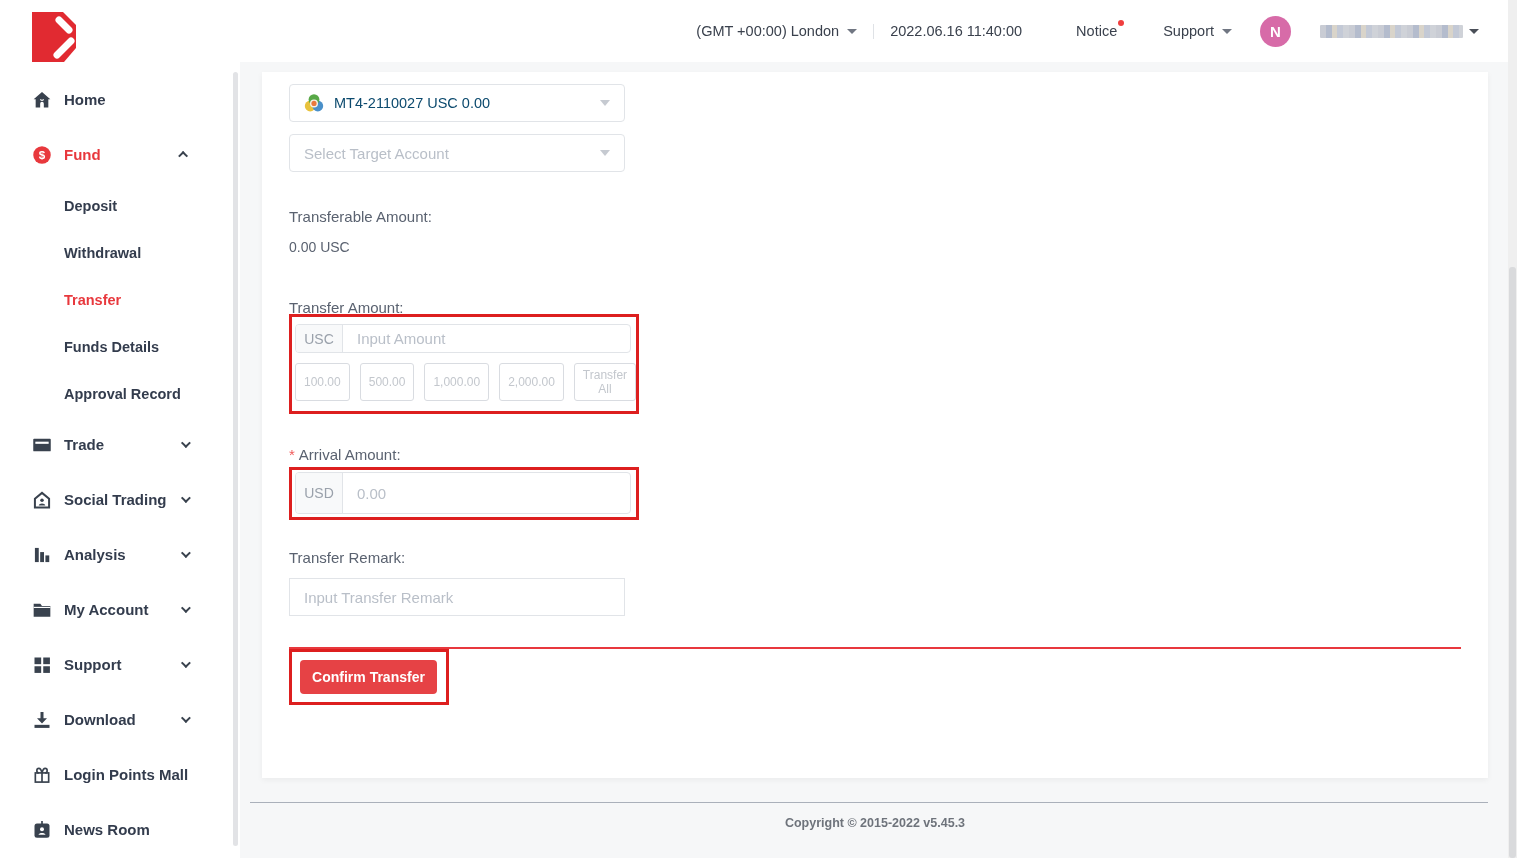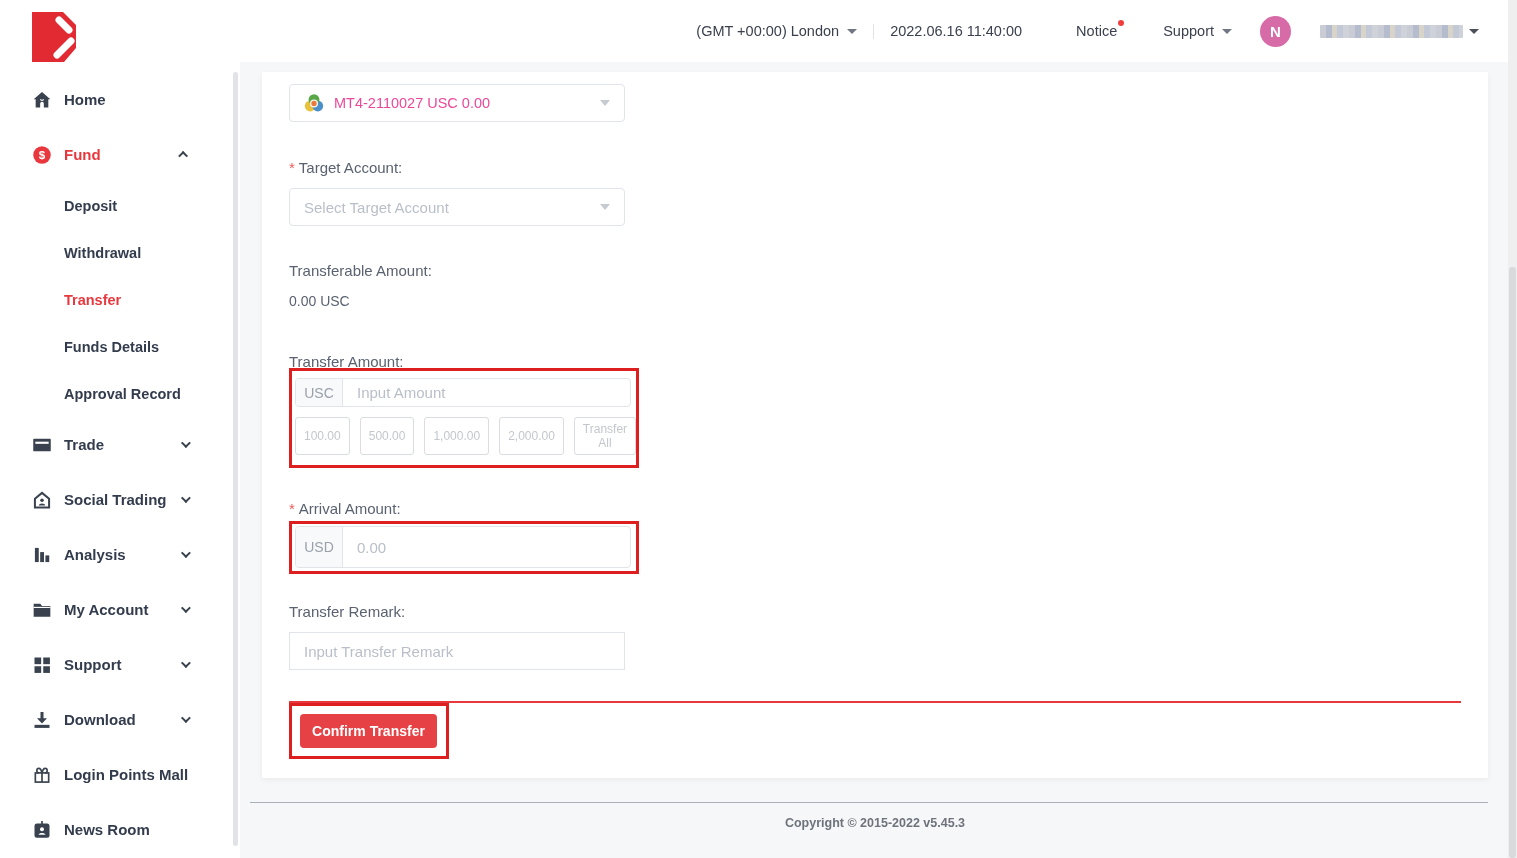--- a/index.html
+++ b/index.html
@@ -76,21 +76,21 @@
   }
   .select-box {
     width:336px; height:38px; border:1px solid #e1e4e8; border-radius:4px;
     display:flex; align-items:center; padding:0 14px; background:#fff; cursor:pointer;
   }
   .select-box .sel-caret {
     margin-left:auto; width:0; height:0;
     border-left:5px solid transparent; border-right:5px solid transparent;
     border-top:6px solid #c6cad1;
   }
-  .sel-value { font-size:14.5px; color:#ec4899; margin-left:10px; }
+  .sel-value { font-size:14.5px; color:#0c4a6e; margin-left:10px; }
   .sel-placeholder { font-size:15px; color:#b9bfc8; }
   .mt4-ico { width:20px; height:20px; flex:0 0 20px; }
 
   .form-label { font-size:15px; color:#5a6270; }
   .req { color:#f05a5a; margin-right:4px; }
   .plain-value { font-size:14px; color:#5a6270; }
 
   .anno-box { border:3px solid #dd1f1f; }
   .box-amount { width:350px; margin-top:-2px; padding:7px 4px 10px 3px; }
   .box-arrival { width:350px; margin-top:4px; padding:2px 20px 3px 3px; }
@@ -345,23 +345,20 @@
         <circle cx="13.8" cy="13" r="5.4" fill="#4a90c9"></circle>
         <circle cx="10" cy="6.6" r="5.4" fill="#58a847"></circle>
         <circle cx="10" cy="10.4" r="4" fill="#f5f2e8"></circle>
         <circle cx="10" cy="10.4" r="2.6" fill="#e8793c"></circle>
       </svg>
     </span>
     <span class="sel-value">MT4-2110027 USC 0.00</span>
     <span class="sel-caret"></span>
   </div>
 
-  <div class="form-label mt37">
-    <span class="req">*</span><span>Target Account:</span>
-  </div>
   <div class="select-box mt12">
     <span class="sel-placeholder">Select Target Account</span>
     <span class="sel-caret"></span>
   </div>
 
   <div class="form-label mt36">Transferable Amount:</div>
   <div class="plain-value mt14">0.00 USC</div>
 
   <div class="form-label mt44">Transfer Amount:</div>
   <div class="anno-box box-amount">

